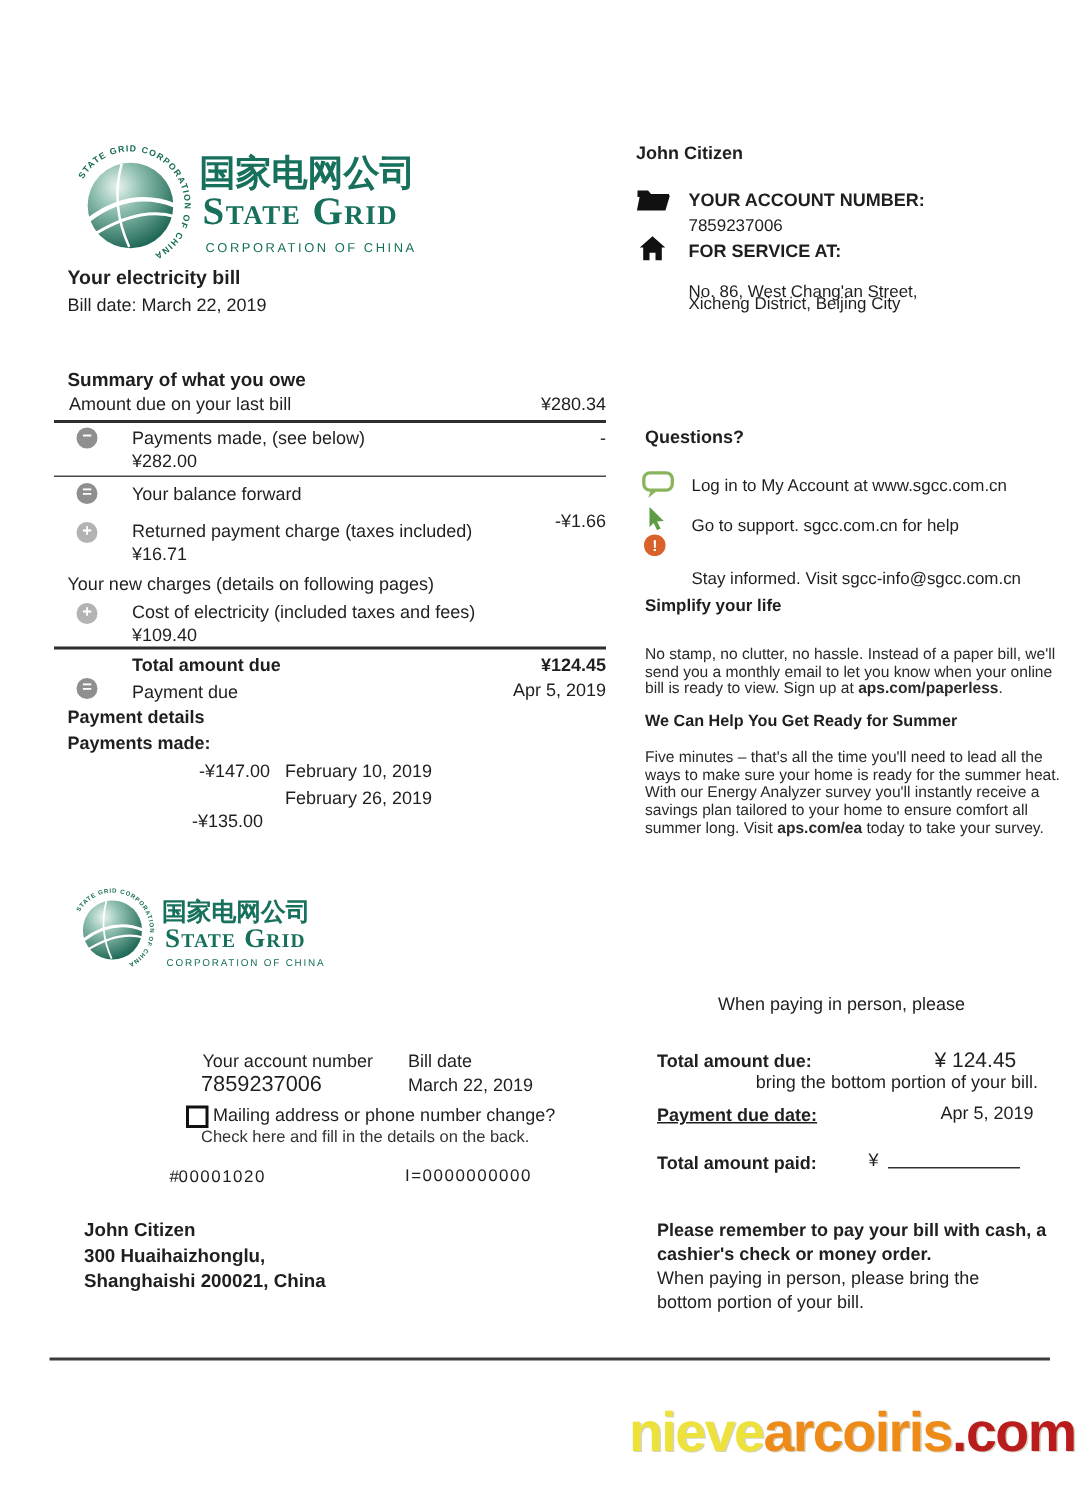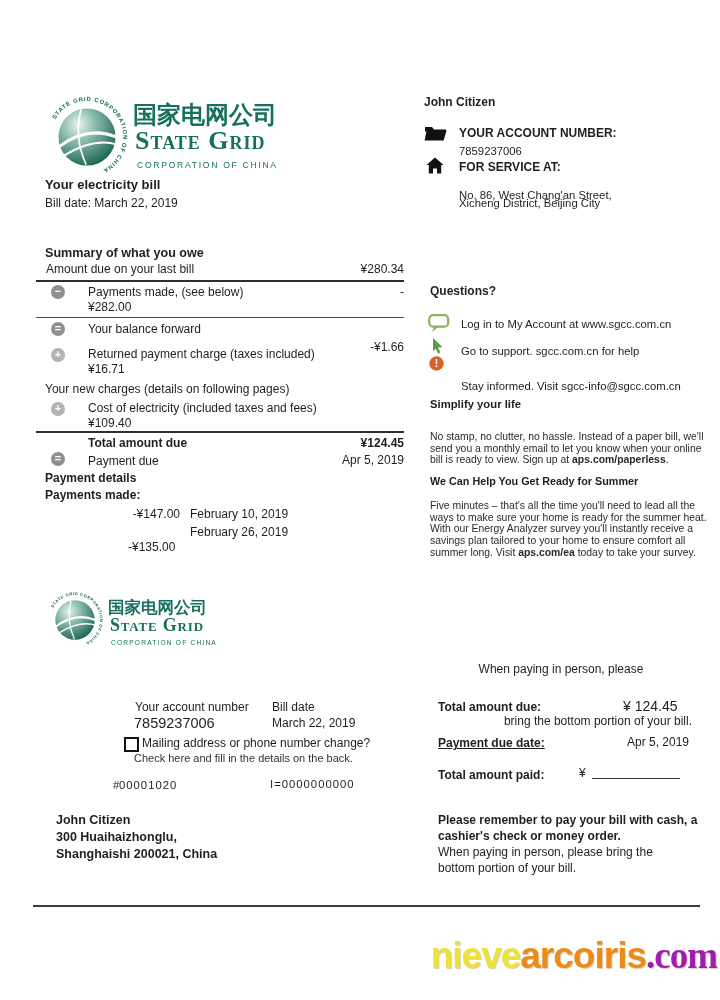--- a/index.html
+++ b/index.html
@@ -188,15 +188,15 @@
 
   <div class="abs b" style="left:56px;top:813px;font-size:12.5px;">John  Citizen</div>
   <div class="abs b" style="left:56px;top:830px;font-size:12.5px;">300 Huaihaizhonglu,</div>
   <div class="abs b" style="left:56px;top:847px;font-size:12.5px;">Shanghaishi 200021, China</div>
 
   <div class="abs b" style="left:438px;top:813px;width:272px;font-size:12px;line-height:15.5px;">Please remember to pay your bill with cash, a cashier's check or money order.</div>
   <div class="abs" style="left:438px;top:845px;width:252px;font-size:12px;line-height:15.5px;">When paying in person, please bring the bottom portion of your bill.</div>
 
   <div class="rule" style="left:33px;top:905px;width:667px;border-top:2.4px solid #3d3d3d;"></div>
 
-  <div class="abs wm" style="right:3px;top:934px;font-size:37px;"><span style="color:#ede23b;">nieve</span><span style="color:#ee8a17;">arcoiris</span><span style="color:#a21caf;font-family:Liberation Serif, serif;">.com</span></div>
+  <div class="abs wm" style="right:3px;top:934px;font-size:37px;"><span style="color:#ede23b;">nieve</span><span style="color:#ee8a17;">arcoiris</span><span style="color:#b91c1c;">.com</span></div>
 
 </div>
 
 </body></html>

